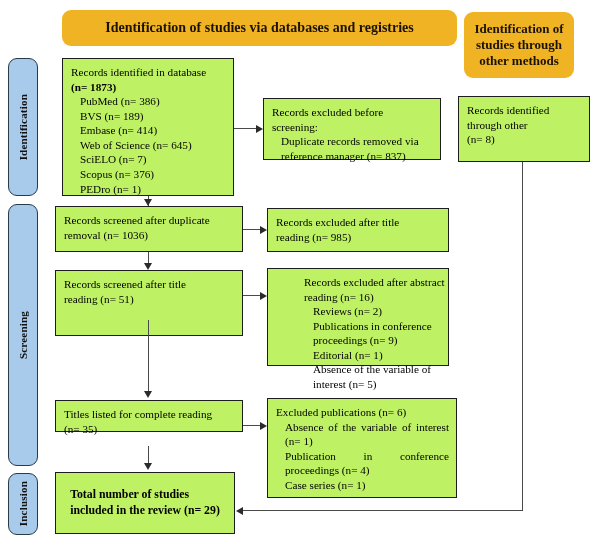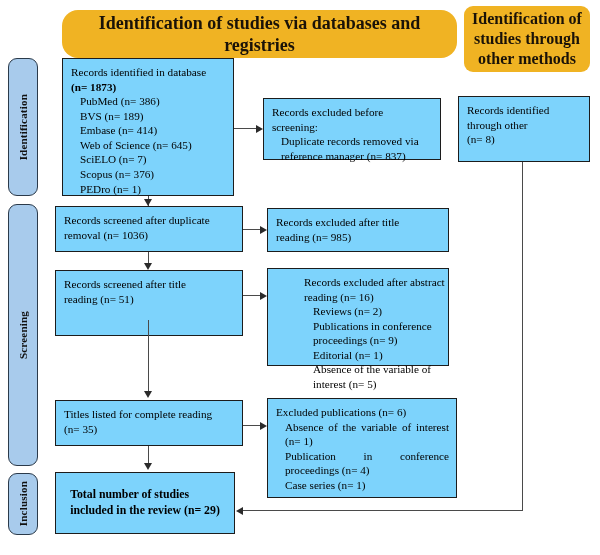--- a/index.html
+++ b/index.html
@@ -24,27 +24,26 @@
     color: #1a1208;
     font-weight: bold;
     display: flex;
     align-items: center;
     justify-content: center;
     text-align: center;
     box-sizing: border-box;
     line-height: 1.25;
   }
   #banner-db {
-    left: 62px; top: 10px; width: 395px; height: 48px;
-    font-size: 18px;
-    border-radius: 16px;
+    left: 62px; top: 10px; width: 395px; height: 36px;
+    font-size: 14px;
   }
   #banner-other {
-    left: 464px; top: 6px; width: 126px; height: 66px;
-    font-size: 16px;
+    left: 464px; top: 12px; width: 110px; height: 66px;
+    font-size: 13px;
     padding: 2px 6px;
   }
 
   
   .phase {
     position: absolute;
     background: #A8CBEC;
     border: 1.4px solid #2b3a4a;
     border-radius: 9px;
     box-sizing: border-box;
@@ -61,21 +60,21 @@
     white-space: nowrap;
     letter-spacing: 0.2px;
   }
   #phase-identification { left: 8px; top: 58px;  width: 30px; height: 138px; }
   #phase-screening      { left: 8px; top: 204px; width: 30px; height: 262px; }
   #phase-inclusion      { left: 8px; top: 473px; width: 30px; height: 62px;  }
 
   
   .box {
     position: absolute;
-    background: #7dd3fc;
+    background: #bef264;
     border: 1.4px solid #1c1c1c;
     box-sizing: border-box;
     padding: 6px 7px 5px 8px;
     font-size: 11.2px;
     line-height: 1.30;
     color: #000000;
   }
   .box .ln { white-space: nowrap; }
   .box .wrapln { white-space: normal; }
   .indent { padding-left: 9px; }
@@ -92,21 +91,21 @@
   #box-db-records   { left: 62px;  top: 58px;  width: 172px; height: 138px; }
   #box-excl-before  { left: 263px; top: 98px;  width: 178px; height: 62px;  }
   #box-other-ident  { left: 458px; top: 96px;  width: 132px; height: 66px;  }
 
   #box-screened-dup { left: 55px;  top: 206px; width: 188px; height: 46px;  }
   #box-excl-title   { left: 267px; top: 208px; width: 182px; height: 44px;  }
 
   #box-screened-tit { left: 55px;  top: 270px; width: 188px; height: 66px;  }
   #box-excl-abs     { left: 267px; top: 268px; width: 182px; height: 98px; padding-left: 36px;  }
 
-  #box-titles-list  { left: 55px;  top: 400px; width: 188px; height: 46px;  }
+  #box-titles-list  { left: 55px;  top: 400px; width: 188px; height: 32px;  }
   #box-excl-pub     { left: 267px; top: 398px; width: 190px; height: 100px; }
 
   #box-total        { left: 55px;  top: 472px; width: 180px; height: 62px;
                       display: flex; align-items: center; justify-content: center;
                       text-align: left; font-weight: bold; font-size: 11.8px;
                       line-height: 1.35; padding: 4px 6px; }
 
   
   .conn {
     position: absolute;

